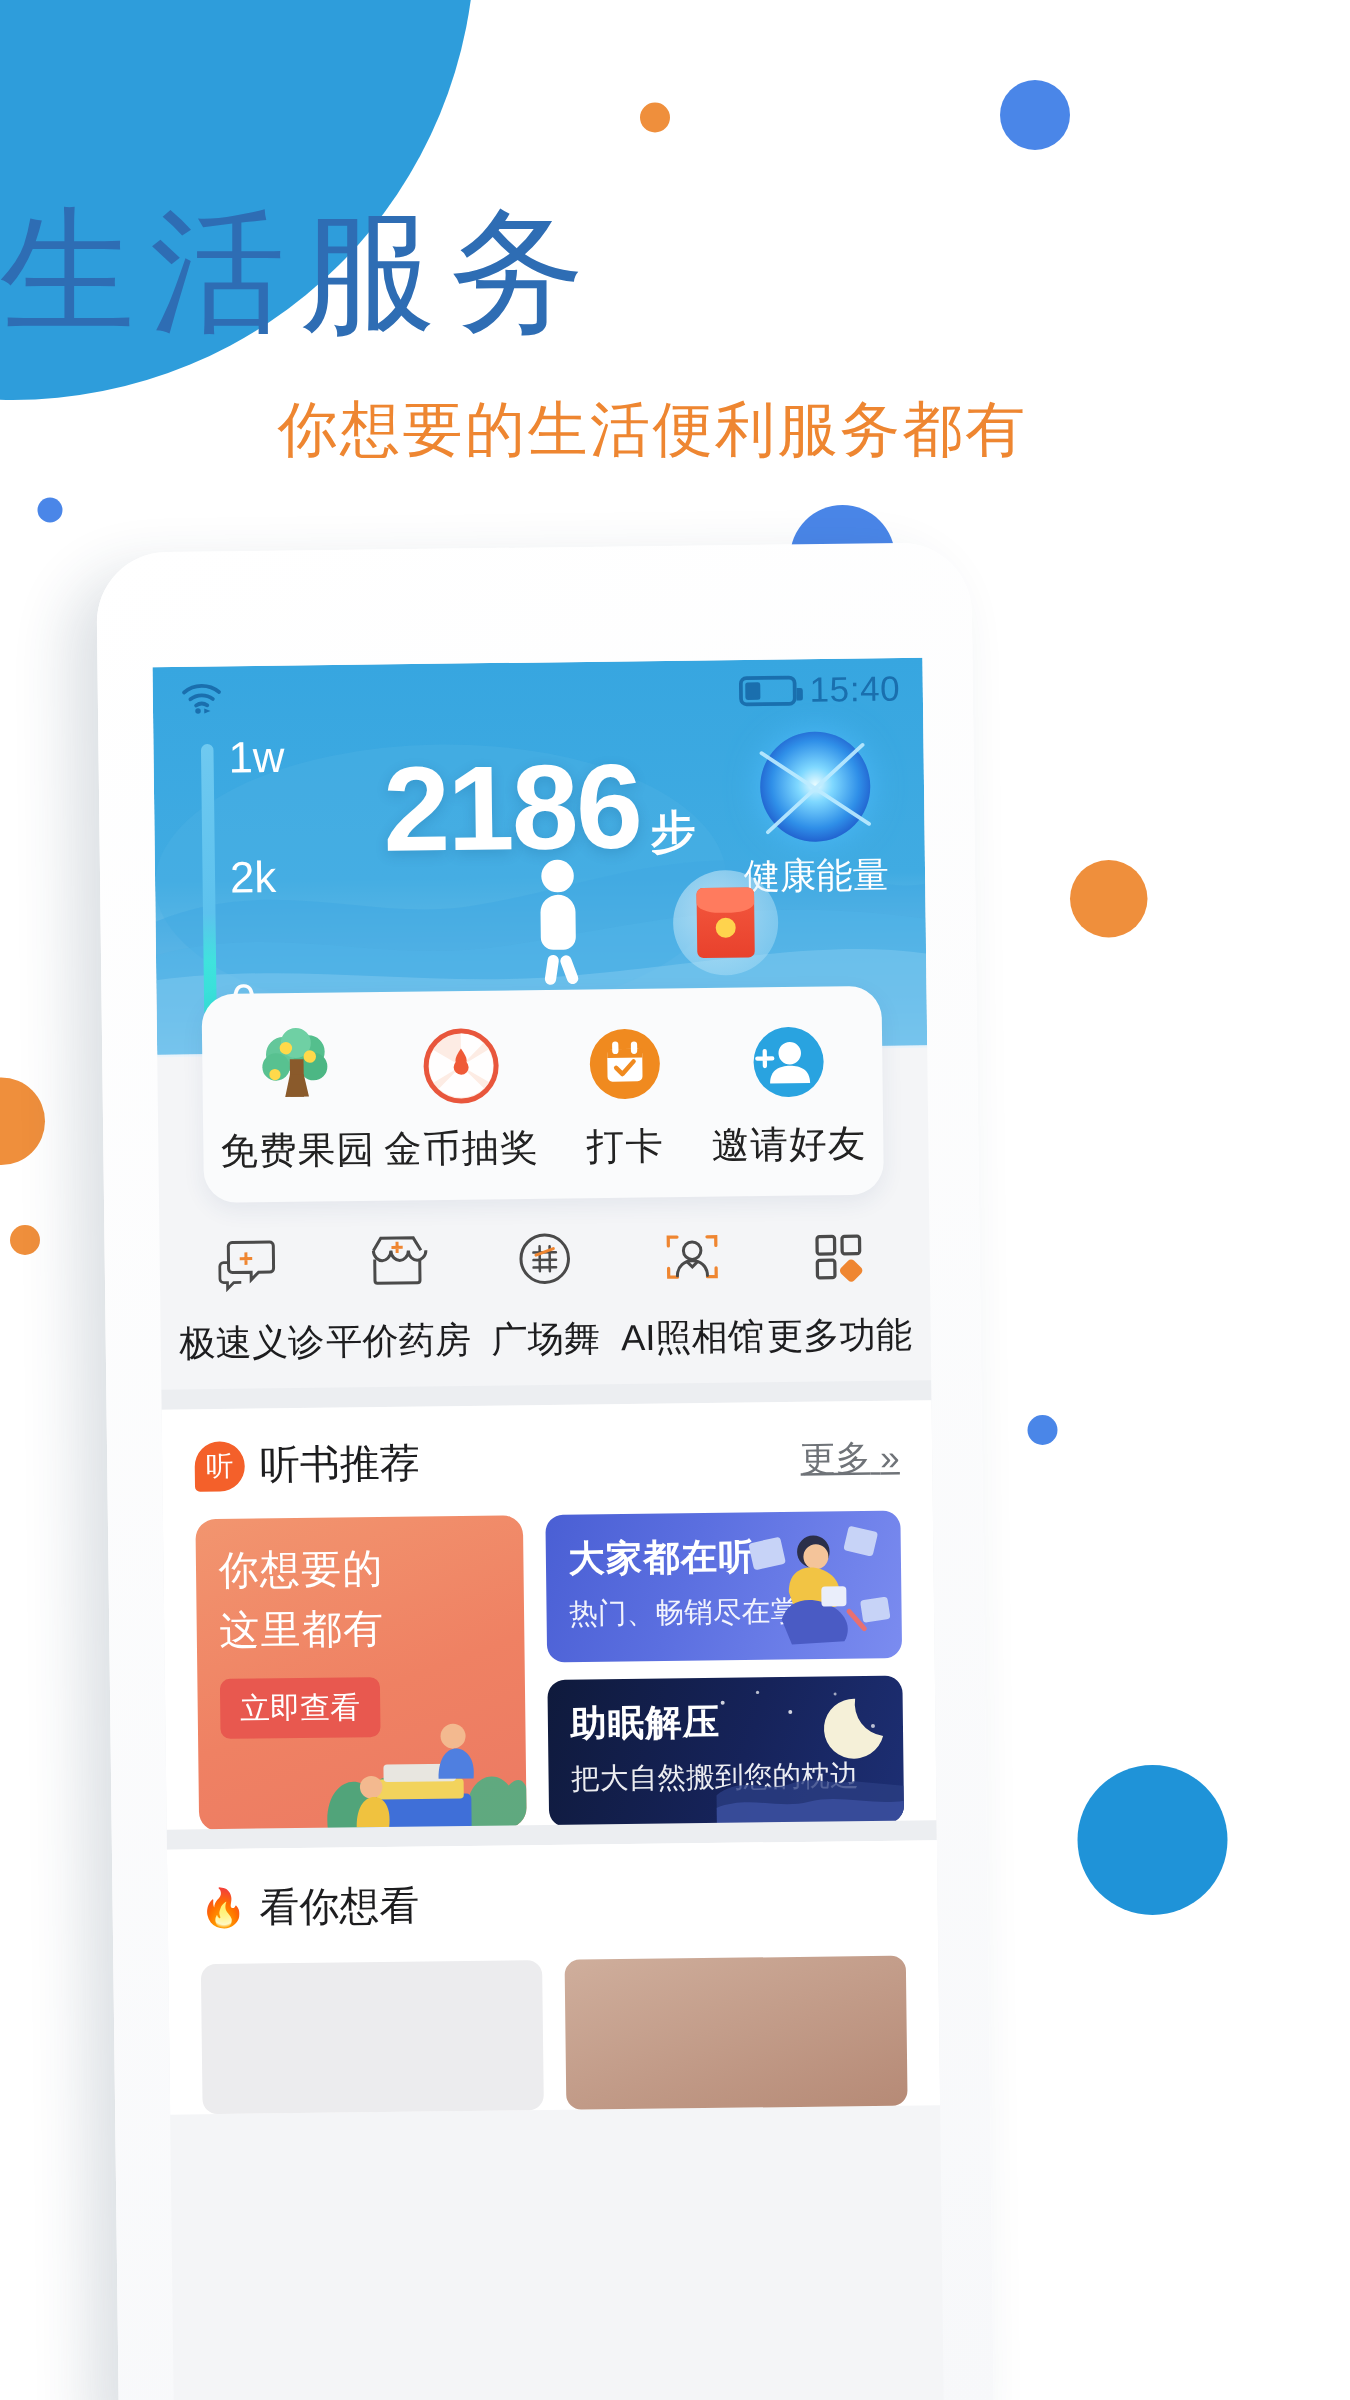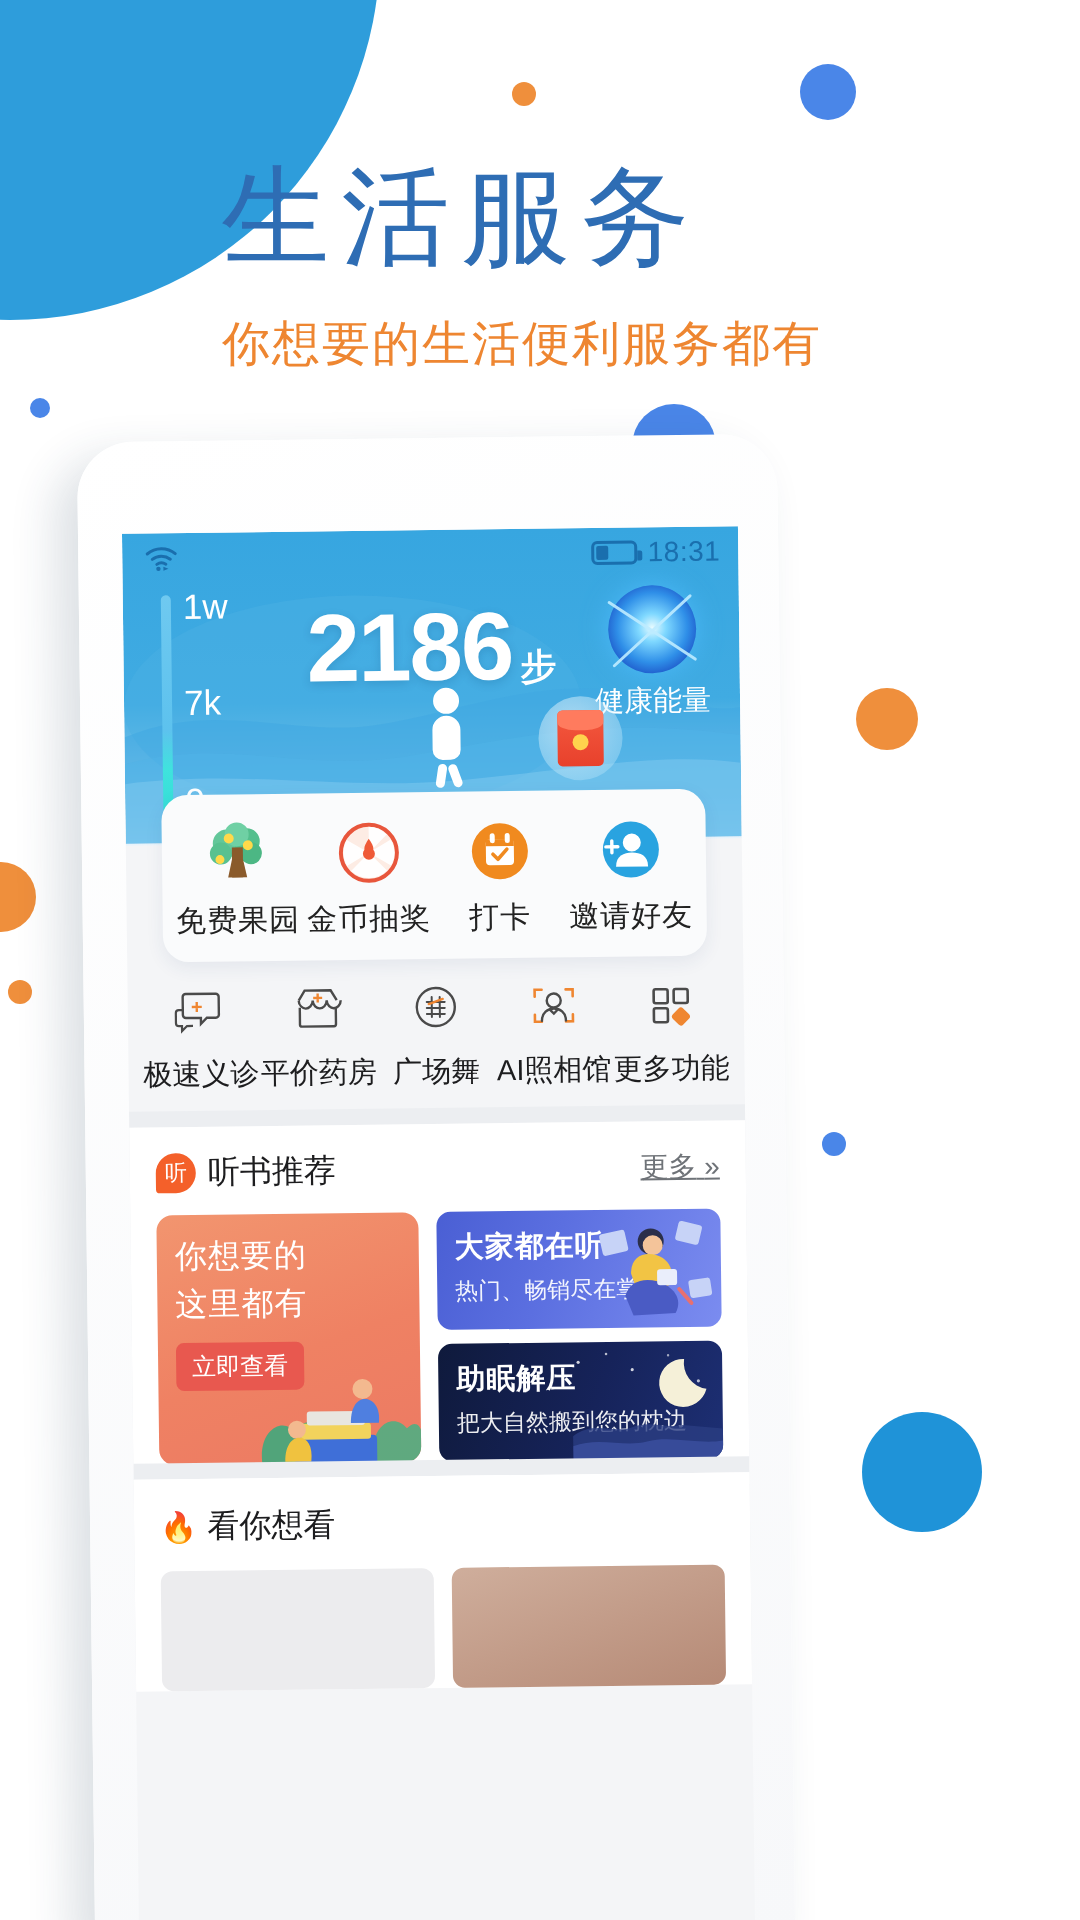--- a/index.html
+++ b/index.html
@@ -36,21 +36,21 @@
     border-radius:50%; background:#1f93d8;
   }
   .blob-o-left {
     position:absolute; left:-34px; top:862px; width:70px; height:70px;
     border-radius:50%; background:#ef8f3c;
   }
 
   
   .page-title {
     position:absolute; left:0; top:155px; width:923px;
-    text-align:center;
+    text-align:left;
     font-size:108px; line-height:1.15;
     letter-spacing:12px;
     color:#2e6db4; font-weight:400;
   }
   .page-sub {
     position:absolute; left:0; top:312px; width:1044px;
     text-align:center;
     font-size:48px; letter-spacing:2px;
     color:#ee8631; font-weight:400;
   }
@@ -273,28 +273,28 @@
             <path d="M8 14 A15 15 0 0 1 26 14" stroke="#1a6fae" stroke-width="3" fill="none" stroke-linecap="round"></path>
             <path d="M12.5 19 A8 8 0 0 1 21.5 19" stroke="#1a6fae" stroke-width="3" fill="none" stroke-linecap="round"></path>
             <circle cx="14" cy="23.5" r="2.2" fill="#1a6fae"></circle>
             <path d="M19 21.5 l5 2 -5 2 z" fill="#1a6fae"></path>
           </svg>
         </div>
         <div class="sb-right">
           <div class="batt">
               <div class="batt-fill"></div>
             </div>
-          <span class="sb-time">18:31</span>
+          <span class="sb-time">15:40</span>
         </div>
       </div>
 
       <div class="gauge">
         <div class="gauge-bar"></div>
         <span class="gauge-lbl g-1w">1w</span>
-        <span class="gauge-lbl g-5k">7k</span>
+        <span class="gauge-lbl g-5k">2k</span>
         <span class="gauge-lbl g-0">0</span>
       </div>
 
       <div class="steps">
         <span class="steps-num">2186</span><span class="steps-unit">步</span>
       </div>
 
       <div class="energy">
         <div class="energy-orb"></div>
         <div class="energy-lbl">健康能量</div>

